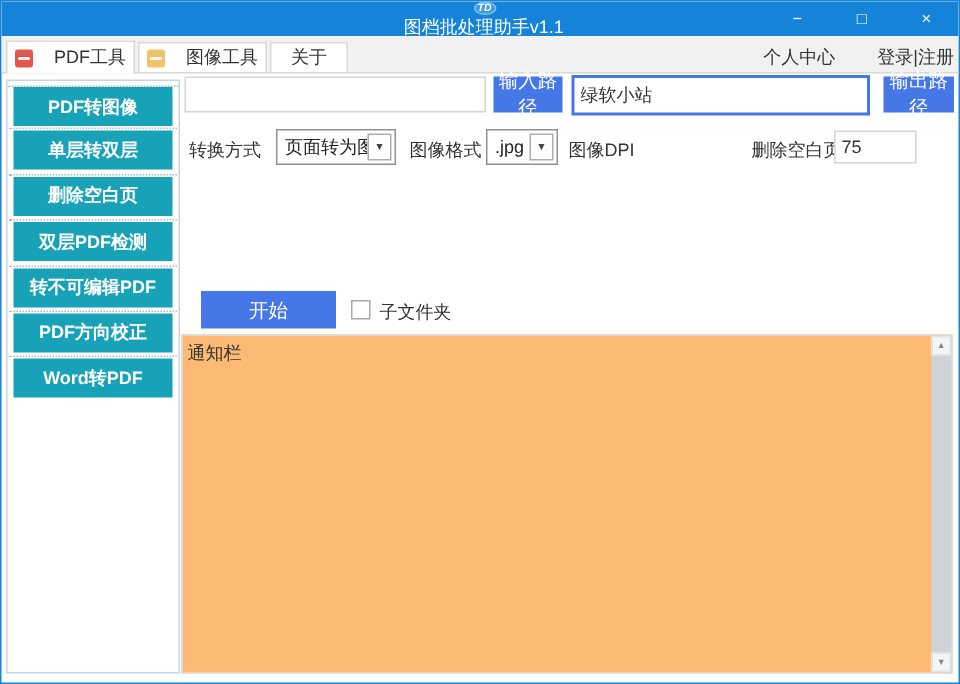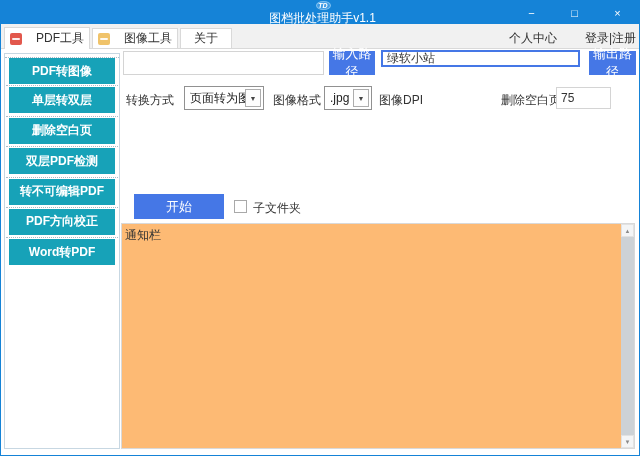--- a/index.html
+++ b/index.html
@@ -107,21 +107,21 @@
     <div class="side-row">
       <button class="side-btn">PDF方向校正</button>
     </div>
     <div class="side-row">
       <button class="side-btn">Word转PDF</button>
     </div>
   </div>
 
   <input class="txt" style="left: 122px; top: 50px; width: 201px; height: 24px;" value="">
   <button class="blue-btn" style="left:328px; top:50px; width:46px; height:24px;">输入路径</button>
-  <input class="txt focused" style="left: 380px; top: 49px; width: 199px; height: 17px;" value="绿软小站">
+  <input class="txt focused" style="left: 380px; top: 49px; width: 199px; height: 27px;" value="绿软小站">
   <button class="blue-btn" style="left:588px; top:50px; width:47px; height:24px;">输出路径</button>
 
   <span class="lbl" style="left:125px; top:91px;">转换方式</span>
   <div class="combo" style="left:183px; top:85px; width:80px;">
     <span class="combo-val">页面转为图像</span>
     <span class="combo-arrow">▼</span>
   </div>
   <span class="lbl" style="left:272px; top:91px;">图像格式</span>
   <div class="combo" style="left:323px; top:85px; width:48px;">
     <span class="combo-val">.jpg</span>

